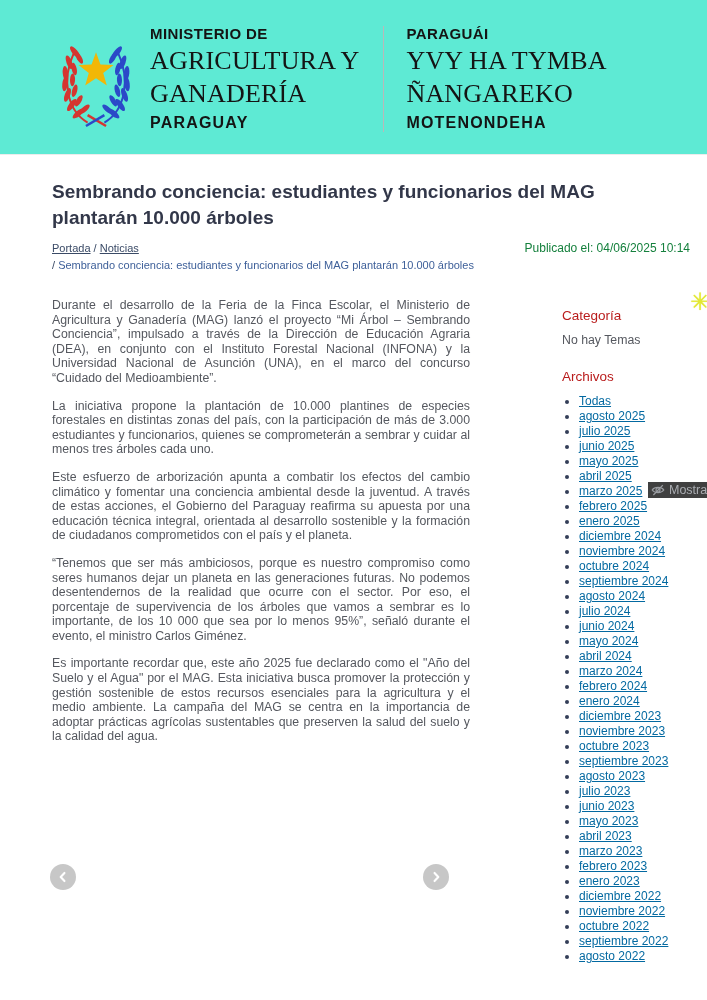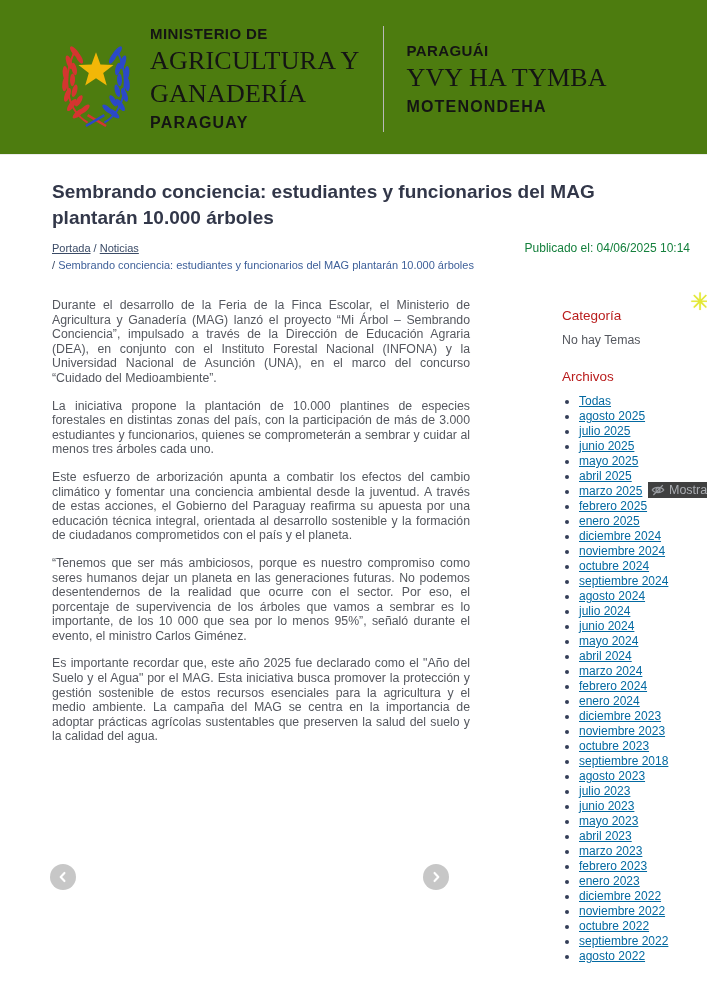--- a/index.html
+++ b/index.html
@@ -8,21 +8,21 @@
     width: 707px; height: 1000px; overflow: hidden;
     font-family: "Liberation Sans", sans-serif;
     color: #55585f; position: relative;
   }
 
   
   .site-header {
     display: flex; align-items: center;
     padding: 24px 0 20px 54px;
     border-bottom: 1px solid #ececec;
-    background: #4d7c0f;
+    background: #5eead4;
   }
   .wreath { flex: 0 0 auto; margin-right: 12px; }
   .logo-text-left { margin-right: 18px; }
   .logo-kicker {
     font-size: 15px; font-weight: bold; color: #141414; letter-spacing: .4px;
     line-height: 20px;
   }
   .logo-serif {
     font-family: "Liberation Serif", serif; font-weight: normal;
     font-size: 26px; line-height: 33px; color: #141414; letter-spacing: .2px;
@@ -139,20 +139,21 @@
     <div class="logo-serif">AGRICULTURA Y</div>
     <div class="logo-serif">GANADERÍA</div>
     <div class="logo-sub">PARAGUAY</div>
   </div>
 
   <div class="logo-divider"></div>
 
   <div class="logo-text-right">
     <div class="logo-kicker">PARAGUÁI</div>
     <div class="logo-serif">YVY HA TYMBA</div>
+    <div class="logo-serif">ÑANGAREKO</div>
     <div class="logo-sub">MOTENONDEHA</div>
   </div>
 </header>
 
 <section class="article-head">
   <h1 class="page-title">Sembrando conciencia: estudiantes y funcionarios del MAG plantarán 10.000 árboles</h1>
 
   <div class="meta-row">
     <nav class="breadcrumb">
       <a href="#">Portada</a>
@@ -250,21 +251,21 @@
         <li><a href="#">febrero 2024</a></li>
 
         <li><a href="#">enero 2024</a></li>
 
         <li><a href="#">diciembre 2023</a></li>
 
         <li><a href="#">noviembre 2023</a></li>
 
         <li><a href="#">octubre 2023</a></li>
 
-        <li><a href="#">septiembre 2018</a></li>
+        <li><a href="#">septiembre 2023</a></li>
 
         <li><a href="#">agosto 2023</a></li>
 
         <li><a href="#">julio 2023</a></li>
 
         <li><a href="#">junio 2023</a></li>
 
         <li><a href="#">mayo 2023</a></li>
 
         <li><a href="#">abril 2023</a></li>

